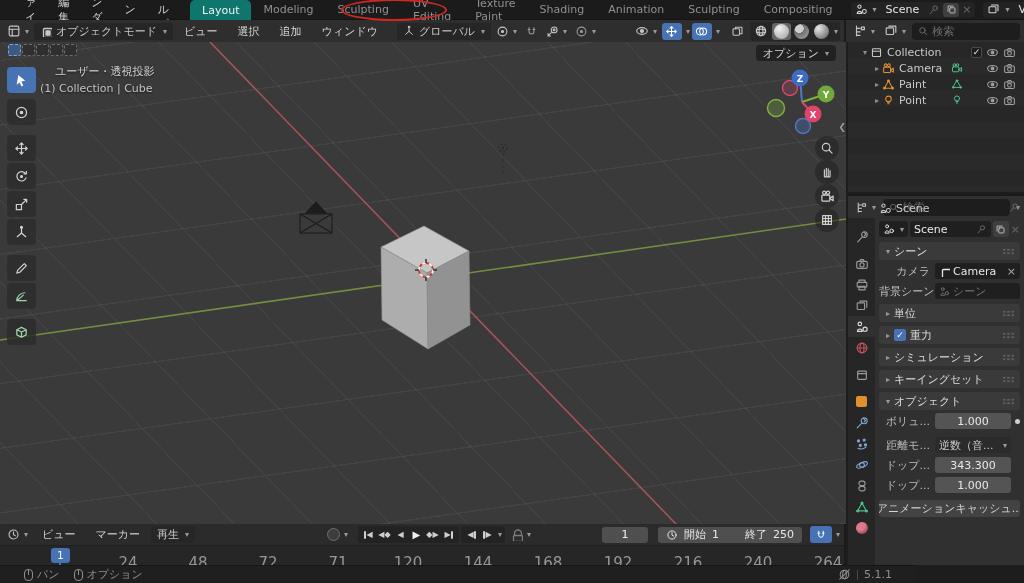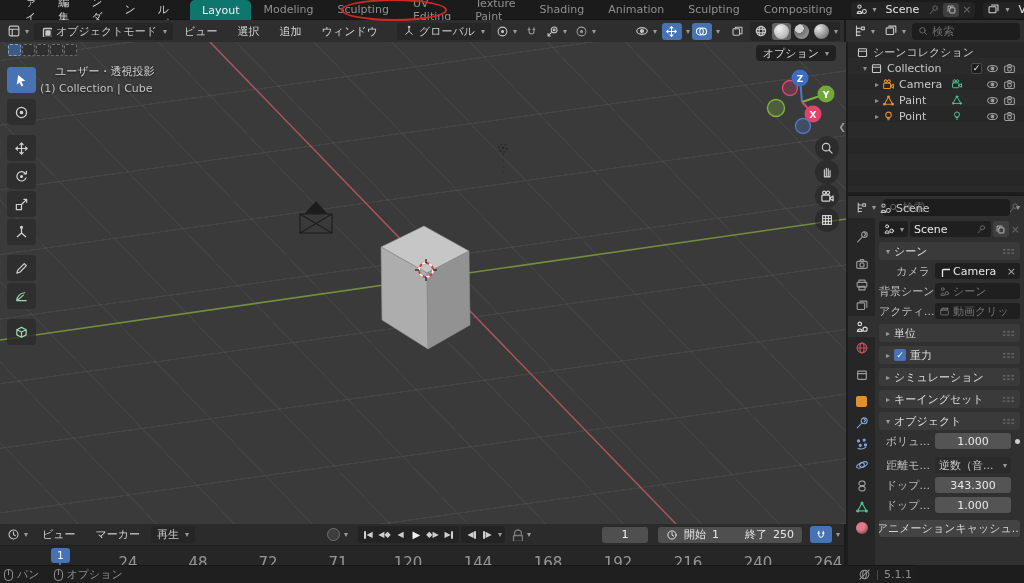--- a/index.html
+++ b/index.html
@@ -119,21 +119,21 @@
   .rangepill{background:#4f4f4f;border-radius:3px;height:16px;display:flex;align-items:center;
     gap:6px;padding:0 8px;color:#e8e8e8}
   .tl-ruler{position:relative;height:20px;background:#262626;border-top:1px solid #1f1f1f}
   .tick{position:absolute;top:8px;transform:translateX(-50%);color:#969696;font-size:15px}
   .curframe{position:absolute;left:51px;top:2px;width:19px;height:15px;background:#4772b3;border-radius:3px;
     color:#fff;text-align:center;line-height:15px;font-size:10px}
   .curframe:after{content:"";position:absolute;left:8px;top:15px;width:2px;height:4px;background:#4772b3}
 
   
   .statusbar{position:absolute;left:0;top:565px;width:916px;height:18px;background:#1f1f1f;
-    display:flex;align-items:center;padding:0 4px;gap:14px;color:#8e8e8e;border-top:1px solid #161616}
+    display:flex;align-items:center;padding:0 24px;gap:14px;color:#8e8e8e;border-top:1px solid #161616}
   .mouse{width:9px;height:12px;border:1.2px solid #8e8e8e;border-radius:4px;position:relative;display:inline-block}
   .mouse:before{content:"";position:absolute;left:3.1px;top:0;width:1.2px;height:5px;background:#8e8e8e}
   .sb-item{display:flex;align-items:center;gap:4px}
   .version{margin-left:auto;display:flex;align-items:center;gap:6px;color:#8e8e8e}
   .vsep{width:1px;height:10px;background:#4a4a4a}
 </style>
 </head>
 <body>
 
 <svg width="0" height="0" style="position:absolute">
@@ -607,26 +607,20 @@
         <svg class="ic" width="14" height="14">
           <use href="#s-grid"></use>
         </svg>
       </div>
     <div class="npanel-toggle">❮</div>
   </div>
 
   <div class="rightcol">
 
     <div class="outliner">
-      <div class="ol-row" style="padding-left:8px">
-        <svg class="ic" width="13" height="13">
-            <use href="#s-box"></use>
-          </svg>
-        <span class="nm">シーンコレクション</span>
-      </div>
       <div class="ol-row" style="padding-left:12px">
         <span class="tw">▾</span>
         <svg class="ic" width="13" height="13">
             <use href="#s-box"></use>
           </svg>
         <span class="nm">Collection</span>
         <span class="ol-right">
           <span class="chkbox">✓</span>
           <svg class="ic" width="13" height="13">
               <use href="#s-eye"></use>
@@ -825,29 +819,20 @@
             <span style="margin-left:auto;color:#aaa">×</span>
           </span>
         </div>
         <div class="prow">
           <span class="plabel">背景シーン</span>
           <span class="fld idf" style="color:#757575">
             <svg class="ic" width="11" height="11">
                 <use href="#s-scenefig"></use>
               </svg>
             <span>シーン</span>
-          </span>
-        </div>
-        <div class="prow">
-          <span class="plabel">アクティ...</span>
-          <span class="fld idf" style="color:#757575">
-            <svg class="ic" width="11" height="11">
-                <use href="#s-clip"></use>
-              </svg>
-            <span>動画クリッ</span>
           </span>
         </div>
 
         <div class="panelhdr">
           <span class="chev">▸</span>
             <span>単位</span>
           <span class="dots"></span>
         </div>
         <div class="panelhdr">
           <span class="chev">▸</span>

